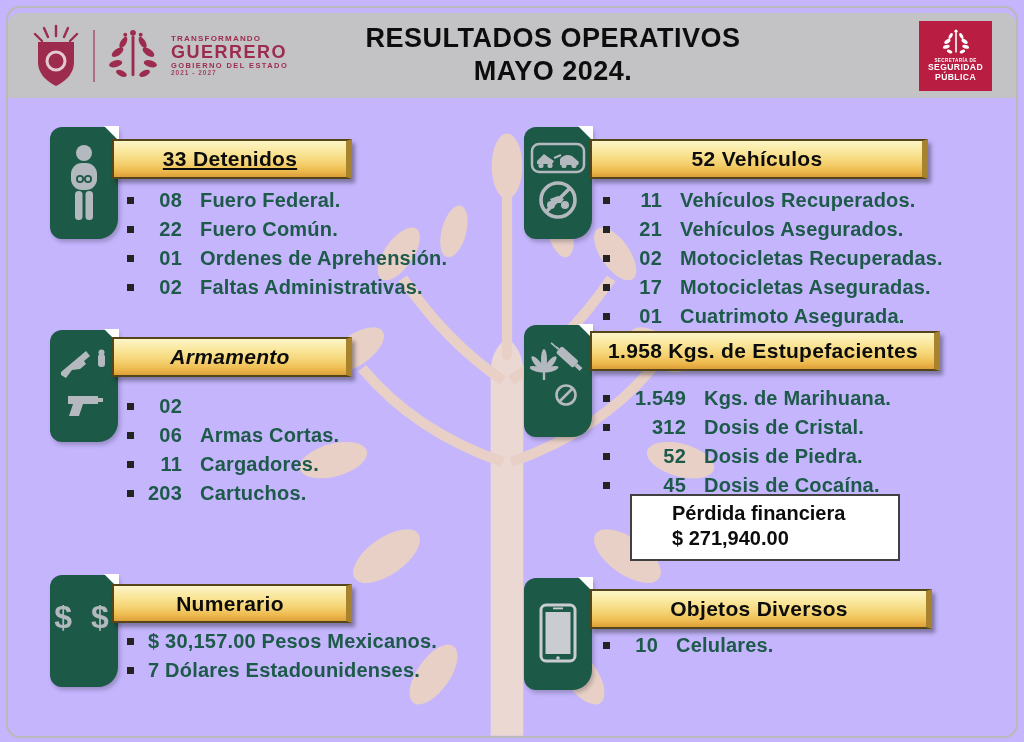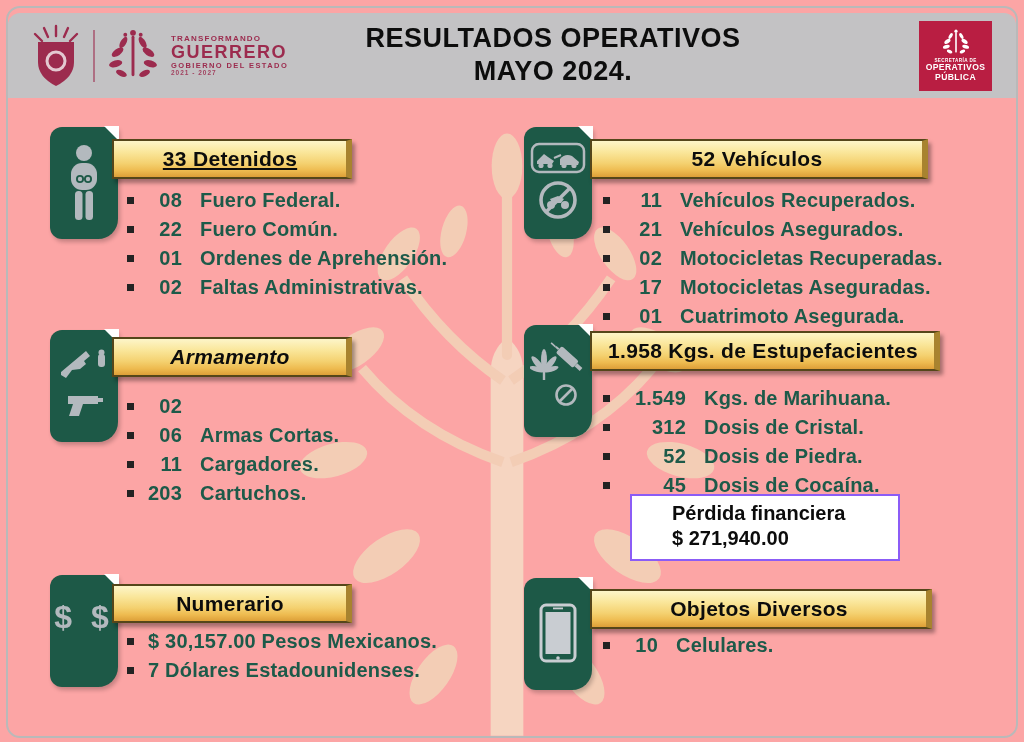--- a/index.html
+++ b/index.html
@@ -1,17 +1,17 @@
 <!DOCTYPE html>
 <html><head>
 <meta charset="utf-8">
 <style>
   html,body{margin:0;padding:0;background:#f2f2f2;}
   .page{
-    position:relative;width:1024px;height:742px;background:#fca5a5;
+    position:relative;width:1024px;height:742px;background:#c4b5fd;
     font-family:"Liberation Sans", sans-serif;overflow:hidden;
   }
   .frame{
     position:absolute;left:6px;top:6px;right:6px;bottom:4px;
     border:2px solid #b9b9b9;border-radius:14px;pointer-events:none;z-index:5;
   }
   
   .band{
     position:absolute;left:8px;right:8px;top:13px;height:85px;
     background:#c3c2c4;border-radius:12px 12px 0 0;z-index:2;
@@ -70,21 +70,21 @@
   .tile-armamento{left:50px;top:330px;} .banner-armamento{left:112px;top:337px;width:232px;font-style:italic;}
   .list-armamento{left:120px;top:392px;}
   .tile-estupe{left:524px;top:325px;} .banner-estupe{left:590px;top:331px;width:342px;}
   .list-estupe{left:596px;top:384px;}
   .tile-numerario{left:50px;top:575px;} .banner-numerario{left:112px;top:584px;width:232px;height:35px;align-items:center;}
   .list-numerario{left:120px;top:627px;}
   .tile-objetos{left:524px;top:578px;} .banner-objetos{left:590px;top:589px;width:334px;}
   .list-objetos{left:596px;top:631px;}
   .perdida{
     position:absolute;left:630px;top:494px;width:226px;height:58px;z-index:3;
-    background:#fff;border:2px solid #8b5cf6;
+    background:#fff;border:2px solid #404040;
     padding:5px 0 0 40px;font-size:20px;font-weight:bold;color:#0c0c0c;line-height:25px;
   }
   .dollars{font-size:32px;font-weight:bold;color:#b3b9be;letter-spacing:5px;margin-top:-28px;}
   .icon-svg{display:block;}
 </style>
 </head>
 <body>
 
 <div class="page">
 
@@ -172,21 +172,21 @@
             <ellipse cx="12" cy="23" rx="3.5" ry="6.5" transform="rotate(55 12 23)"></ellipse>
             <ellipse cx="44" cy="23" rx="3.5" ry="6.5" transform="rotate(-55 44 23)"></ellipse>
             <ellipse cx="10" cy="33" rx="3.5" ry="6.5" transform="rotate(75 10 33)"></ellipse>
             <ellipse cx="46" cy="33" rx="3.5" ry="6.5" transform="rotate(-75 46 33)"></ellipse>
             <ellipse cx="16" cy="42" rx="3" ry="5.5" transform="rotate(115 16 42)"></ellipse>
             <ellipse cx="40" cy="42" rx="3" ry="5.5" transform="rotate(-115 40 42)"></ellipse>
           </g>
         </svg>
       </span>
       <span class="s1">SECRETARÍA DE</span>
-      <span class="s2">OPERATIVOS</span>
+      <span class="s2">SEGURIDAD</span>
       <span class="s2">PÚBLICA</span>
     </div>
   </div>
 
   <div class="tile tile-detenidos">
     <span>
       <svg class="icon-svg" width="40" height="78" viewBox="0 0 40 78">
         <g fill="#b3b9be">
           <circle cx="20" cy="9" r="8"></circle>
           <rect x="7" y="19" width="26" height="27" rx="11"></rect>

